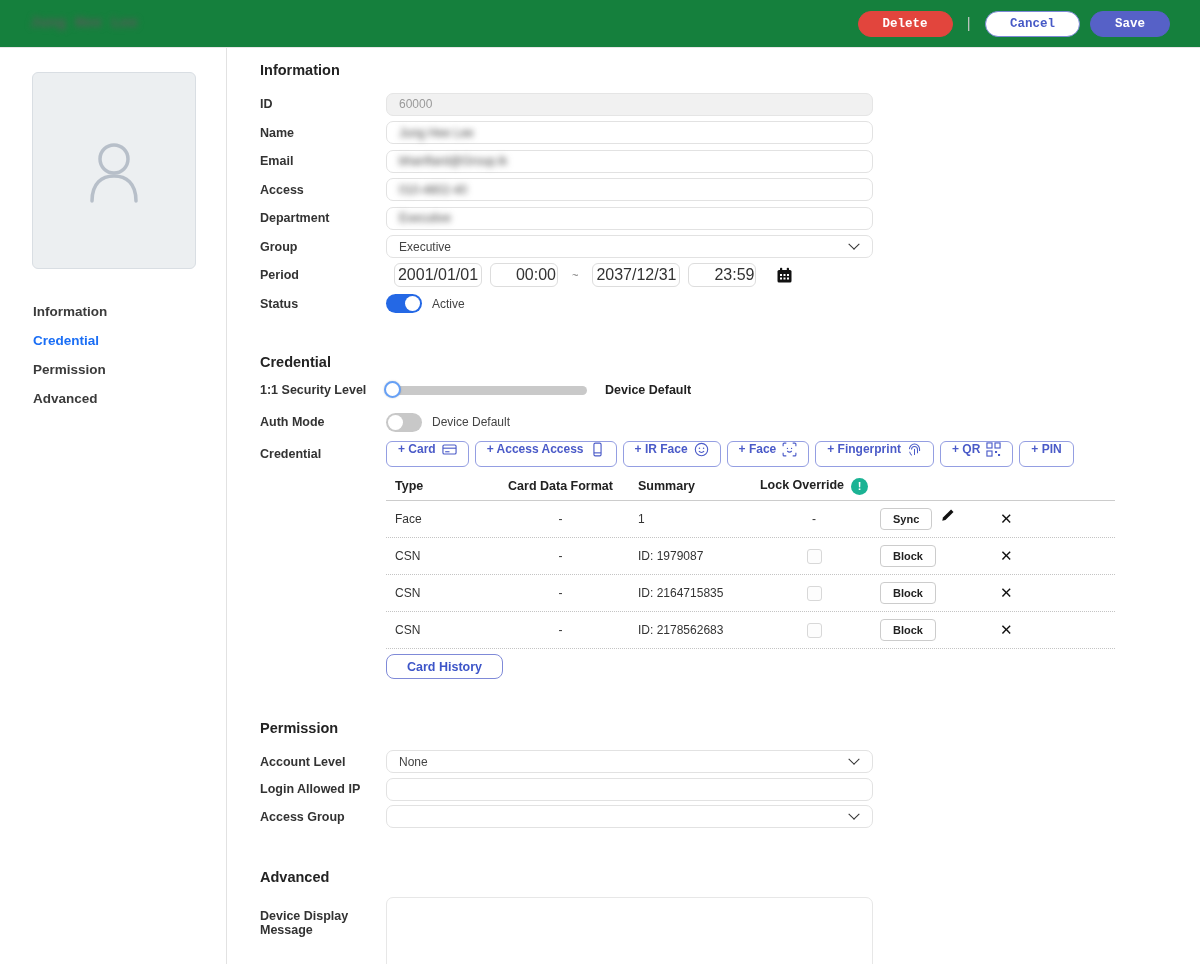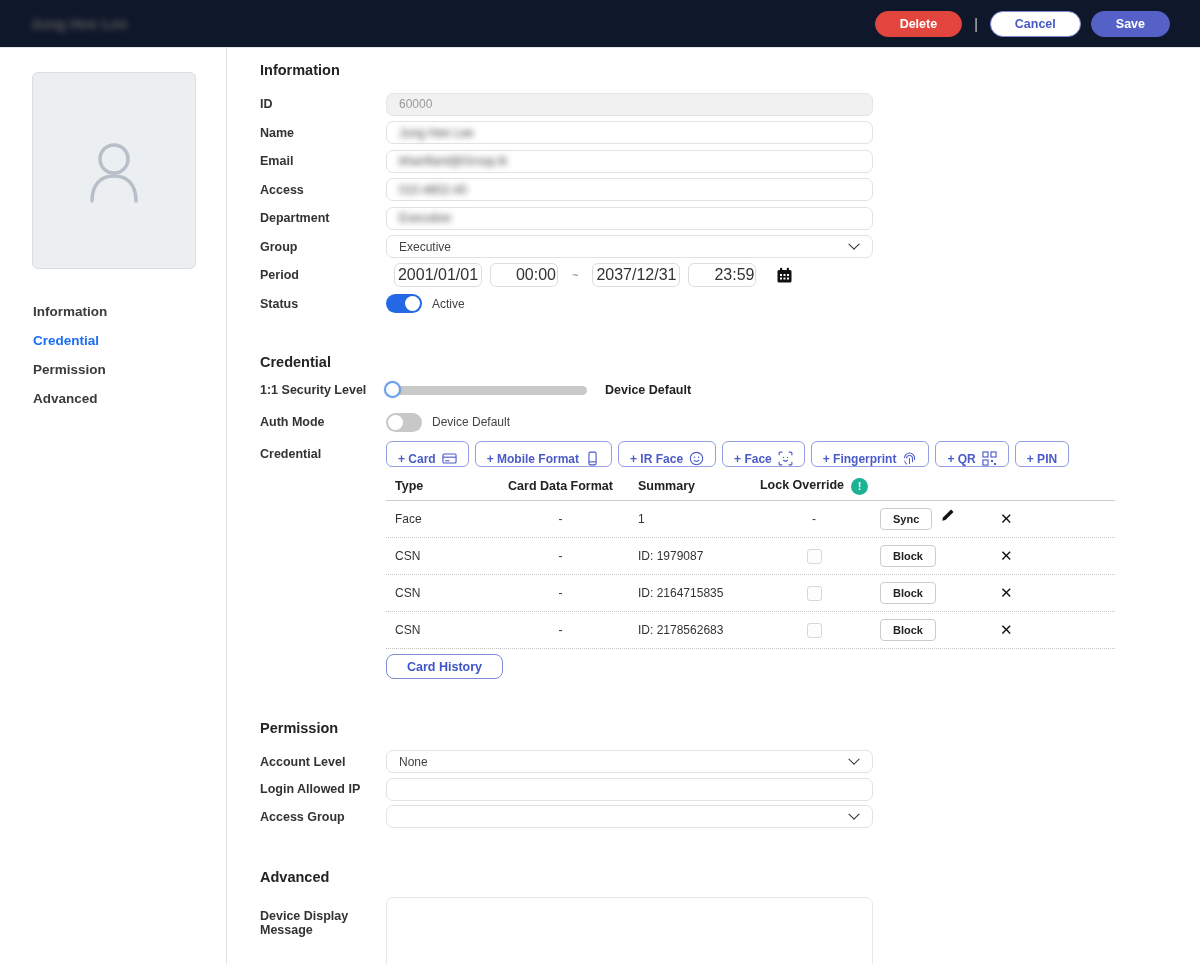--- a/index.html
+++ b/index.html
@@ -1,21 +1,21 @@
 <!DOCTYPE html>
 <html><head>
 <meta charset="utf-8">
 <style>
   * { margin:0; padding:0; box-sizing:border-box; }
   html,body { width:1200px; height:964px; overflow:hidden; background:#fff;
     font-family:"Liberation Sans","DejaVu Sans",sans-serif; color:#333; }
 
   
   .topbar { height:48px; display:flex; align-items:center; justify-content:space-between;
-    padding:0 30px; border-bottom:1px solid #e7e7e7; background:#0f172a; }
+    padding:0 30px; border-bottom:1px solid #e7e7e7; background:#15803d;font-family:Liberation Mono, monospace; }
   .user-title { font-size:15px; font-weight:bold; color:#5a5a5a; }
   .blur-text { filter:blur(3px); }
   .topbar-actions { display:flex; align-items:center; gap:10px; }
   .btn { font-family:inherit; font-size:12.5px; font-weight:bold; height:26px; padding:0 24px;
     border-radius:13px; cursor:pointer; border:1px solid transparent; }
   .btn-delete { background:#e2453d; color:#fff; border-color:#e2453d; }
   .btn-cancel { background:#fff; color:#4659c6; border:1px solid #7c88d6; }
   .btn-save { background:#5661c7; color:#fff; border-color:#5661c7; }
   .vsep { color:#ccc; font-size:14px; margin:0 2px; }
 
@@ -59,21 +59,21 @@
 
   
   .sec-cred h2 { margin-top:36px; margin-bottom:4px; }
   .cred-row { height:32px; display:flex; align-items:center; }
   .slider { position:relative; width:201px; height:9px; background:#c9c9c9; border-radius:5px; }
   .slider .handle { position:absolute; left:-2px; top:-4.5px; width:17px; height:17px; border-radius:50%;
     background:#fff; border:2px solid #66a0f6; box-shadow:0 0 2px rgba(0,0,0,.2); }
   .slider-value { margin-left:18px; font-size:12.5px; font-weight:bold; color:#222; }
 
   .cred-buttons { display:flex; gap:6px; }
-  .cred-btn { display:flex; align-items:flex-end; gap:6px; height:26px; padding:0 11px;
+  .cred-btn { display:flex; align-items:flex-start; gap:6px; height:26px; padding:0 11px;
     border:1px solid #949ee2; border-radius:6px; background:#fff; color:#4a5ac8;
     font-family:inherit; font-size:12px; font-weight:bold; cursor:pointer; }
   .cred-btn svg { stroke:#4a5ac8; }
 
   .cred-table { width:729px; margin-top:2px; }
   .t-row { display:flex; align-items:center; }
   .t-head { height:29px; border-bottom:1px solid #ccc; font-weight:bold; color:#222; font-size:12.5px; }
   .t-body-row { height:37px; border-bottom:1px dotted #c4c4c4; font-size:12px; color:#333; }
   .c1 { width:112px; padding-left:9px; }
   .c2 { width:125px; text-align:center; }
@@ -236,21 +236,21 @@
         <div class="cred-buttons">
           <button class="cred-btn">
             <span>+ Card</span>
             <svg width="15" height="15" viewBox="0 0 16 16" fill="none" stroke-width="1.2">
                 <rect x="1" y="3.2" width="14" height="9.6" rx="1.4"></rect>
                 <line x1="1" y1="6.6" x2="15" y2="6.6"></line>
                 <line x1="3.4" y1="10.4" x2="8" y2="10.4"></line>
               </svg>
           </button>
           <button class="cred-btn">
-            <span>+ Mobile Format</span>
+            <span>+ Access Access</span>
             <svg width="15" height="15" viewBox="0 0 16 16" fill="none" stroke-width="1.2">
                 <rect x="4.2" y="1.2" width="7.6" height="13.6" rx="1.4"></rect>
                 <line x1="4.2" y1="11.6" x2="11.8" y2="11.6"></line>
               </svg>
           </button>
           <button class="cred-btn">
             <span>+ IR Face</span>
             <svg width="15" height="15" viewBox="0 0 16 16" fill="none" stroke-width="1.2">
                 <circle cx="8" cy="8" r="6.6"></circle>
                 <circle cx="5.8" cy="6.6" r="0.8" fill="#4a5ac8" stroke="none"></circle>

